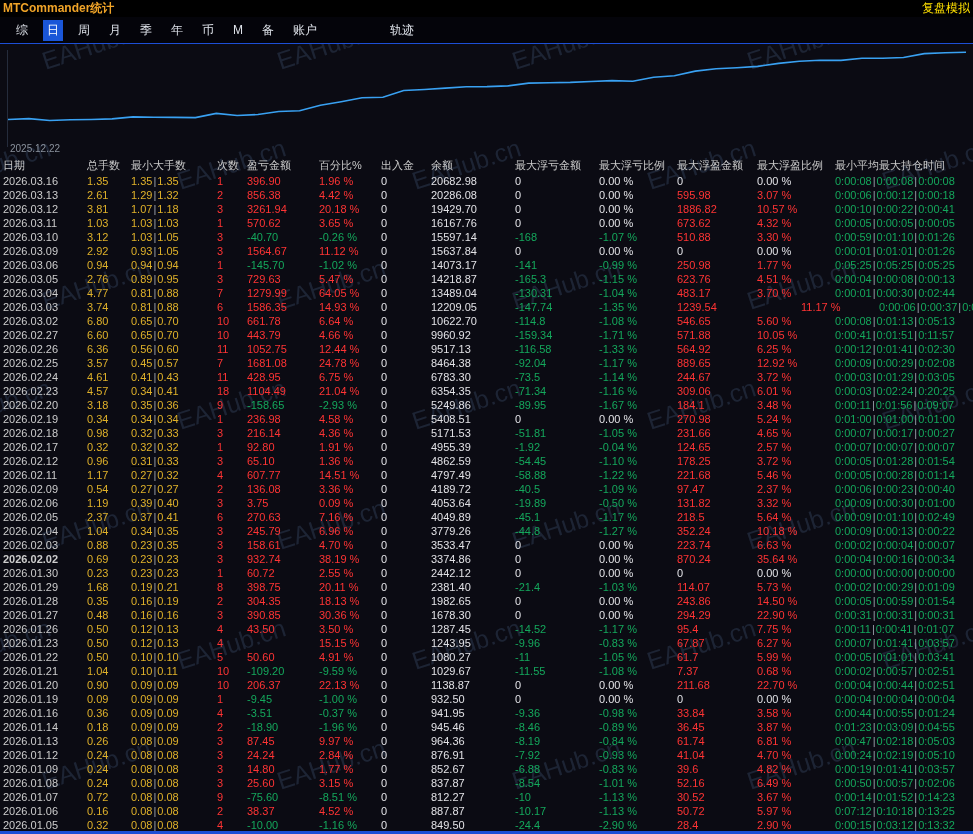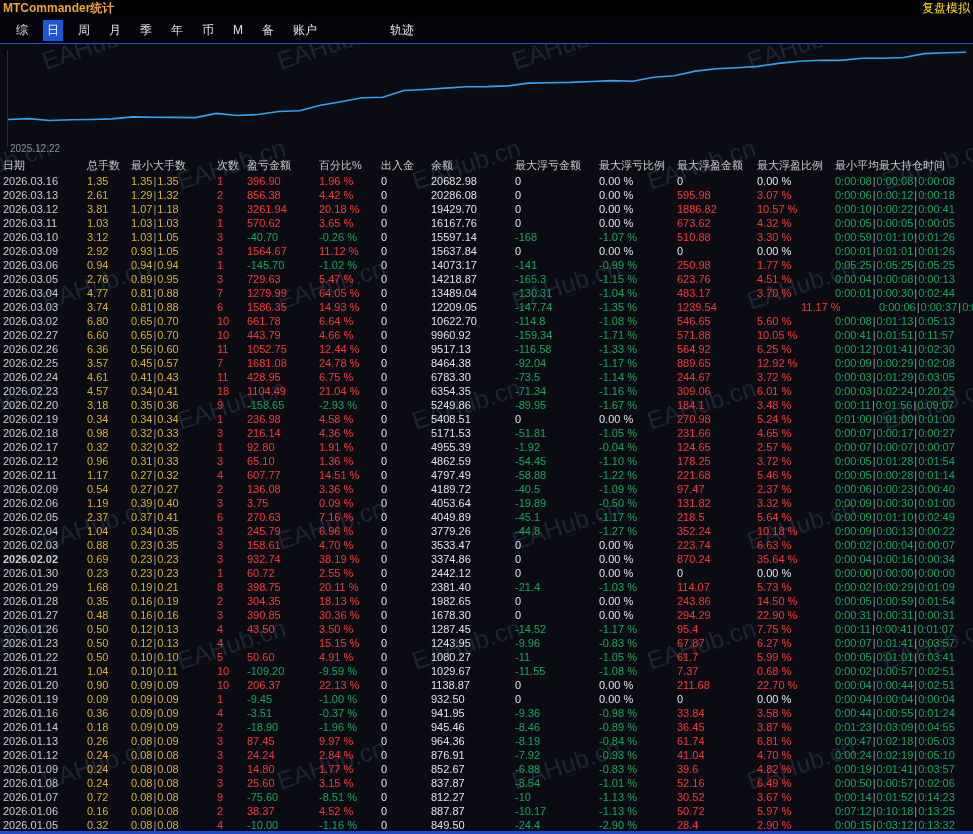--- a/index.html
+++ b/index.html
@@ -406,21 +406,21 @@
         <div class="c" style="width: 84px;"><span class="wh">4955.39</span></div>
         <div class="c" style="width: 84px;"><span class="gn">-1.92</span></div>
         <div class="c" style="width: 78px;"><span class="gn">-0.04 %</span></div>
         <div class="c" style="width: 80px;"><span class="rd">124.65</span></div>
         <div class="c" style="width: 78px;"><span class="rd">2.57 %</span></div>
         <div class="c" style="width: 141px;"><span class="gn">0:00:07</span><span class="sep">|</span><span class="gn">0:00:07</span><span class="sep">|</span><span class="gn">0:00:07</span></div>
       </div>
       <div class="trow">
         <div class="c" style="width: 84px;"><span class="dt">2026.02.12</span></div>
         <div class="c" style="width: 44px;"><span class="yl">0.96</span></div>
-        <div class="c" style="width: 86px;"><span class="yl">0.31</span><span class="sep">|</span><span class="yl">0.33</span></div>
+        <div class="c" style="width: 86px; text-decoration: underline;"><span class="yl">0.31</span><span class="sep">|</span><span class="yl">0.33</span></div>
         <div class="c" style="width: 30px;"><span class="rd">3</span></div>
         <div class="c" style="width: 72px;"><span class="rd">65.10</span></div>
         <div class="c" style="width: 62px;"><span class="rd">1.36 %</span></div>
         <div class="c" style="width: 50px;"><span class="wh">0</span></div>
         <div class="c" style="width: 84px;"><span class="wh">4862.59</span></div>
         <div class="c" style="width: 84px;"><span class="gn">-54.45</span></div>
         <div class="c" style="width: 78px;"><span class="gn">-1.10 %</span></div>
         <div class="c" style="width: 80px;"><span class="rd">178.25</span></div>
         <div class="c" style="width: 78px;"><span class="rd">3.72 %</span></div>
         <div class="c" style="width: 141px;"><span class="gn">0:00:05</span><span class="sep">|</span><span class="gn">0:01:28</span><span class="sep">|</span><span class="gn">0:01:54</span></div>

